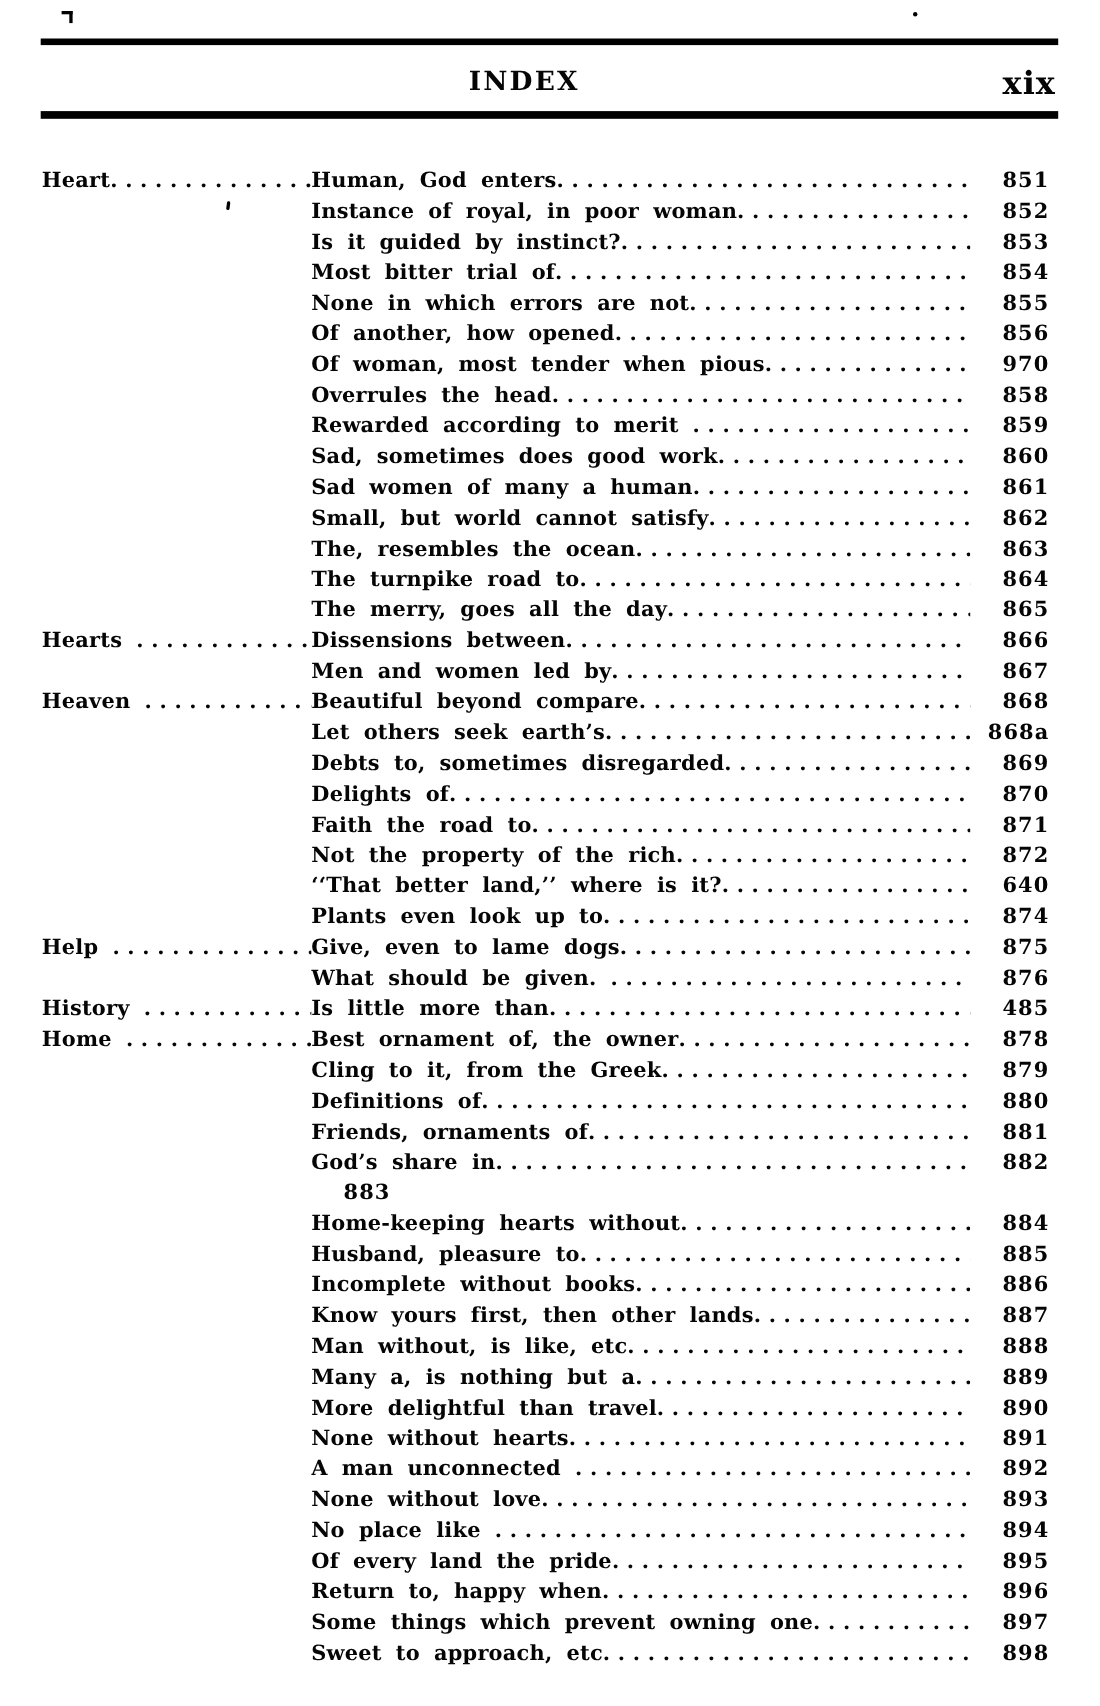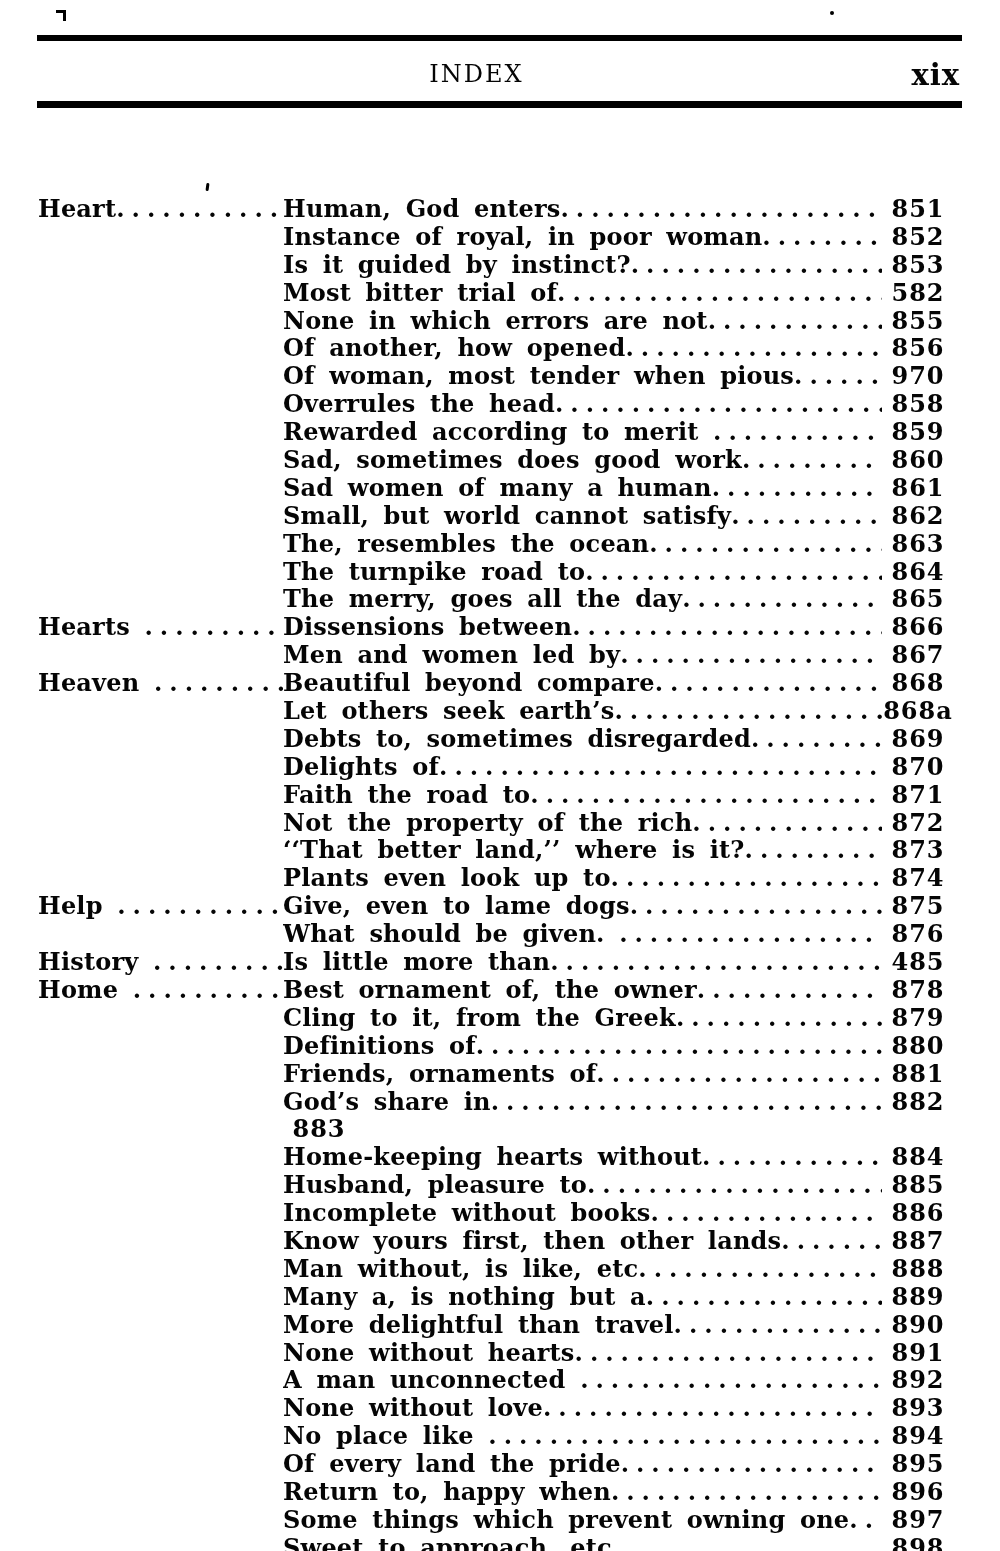--- a/index.html
+++ b/index.html
@@ -16,41 +16,41 @@
   
   .rule { position: absolute; left: 37px; width: 925px; background: #000; }
   .rule-top { top: 35px; height: 6px; }
   .rule-bottom { top: 101px; height: 7px; }
 
   
   .header { position: absolute; left: 37px; top: 48px; width: 925px; height: 44px; }
   .title {
     position: absolute; left: 50%; bottom: 4px;
     transform: translateX(-50%) translateX(-23px);
-    font-size: 24px; font-weight: normal; letter-spacing: 2px;
+    font-size: 24px; font-weight: bold; letter-spacing: 2px;
   }
   .folio {
     position: absolute; right: 2px; bottom: 0px;
     font-size: 29px; font-weight: bold; letter-spacing: 1px;
   }
 
   
   .index-list { position: absolute; left: 38px; top: 151px; width: 916px; }
   .row {
     display: flex; align-items: baseline;
     height: 27.9px; line-height: 27.9px;
-    font-size: 24px; font-weight: bold;
+    font-size: 19px; font-weight: bold;
     word-spacing: 6px; letter-spacing: 0.2px;
     white-space: nowrap;
   }
   .term  { flex: none; width: 245px; overflow: hidden; white-space: nowrap; }
   .term.has-dots::after { content: "....................."; letter-spacing: 7px; }
   .entry { flex: 1 1 auto; overflow: hidden; white-space: nowrap; }
   .entry::after { content: "........................................."; letter-spacing: 7px; word-spacing: 0; }
-  .pagenum { flex: none; width: 72px; text-align: center; letter-spacing: 1px; margin-top: 44px; }
+  .pagenum { flex: none; width: 72px; text-align: right; letter-spacing: 1px; }
 
   
   .artifact { position: absolute; }
   .artifact-corner {
     left: 56px; top: 10px; width: 7px; height: 8px;
     border-top: 3px solid #000; border-right: 3px solid #000;
   }
   .artifact-dot { left: 830px; top: 11px; width: 4px; height: 4px; background: #000; border-radius: 50%; }
   .artifact-tick {
     left: 206px; top: 183px; width: 3px; height: 8px;
@@ -90,21 +90,21 @@
 
   <div class="row">
     <span class="term"></span>
     <span class="entry">Is it guided by instinct?</span>
     <span class="pagenum">853</span>
   </div>
 
   <div class="row">
     <span class="term"></span>
     <span class="entry">Most bitter trial of</span>
-    <span class="pagenum">582</span>
+    <span class="pagenum">854</span>
   </div>
 
   <div class="row">
     <span class="term"></span>
     <span class="entry">None in which errors are not</span>
     <span class="pagenum">855</span>
   </div>
 
   <div class="row">
     <span class="term"></span>
@@ -210,21 +210,21 @@
 
   <div class="row">
     <span class="term"></span>
     <span class="entry">Not the property of the rich</span>
     <span class="pagenum">872</span>
   </div>
 
   <div class="row">
     <span class="term"></span>
     <span class="entry">‘‘That better land,’’ where is it?</span>
-    <span class="pagenum">873</span>
+    <span class="pagenum">640</span>
   </div>
 
   <div class="row">
     <span class="term"></span>
     <span class="entry">Plants even look up to</span>
     <span class="pagenum">874</span>
   </div>
 
   <div class="row">
     <span class="term has-dots">Help </span>

